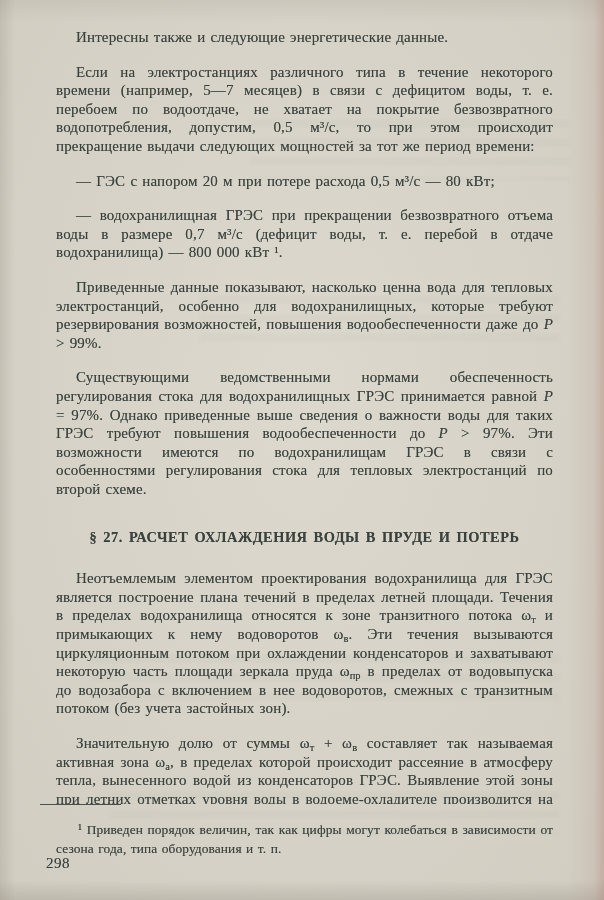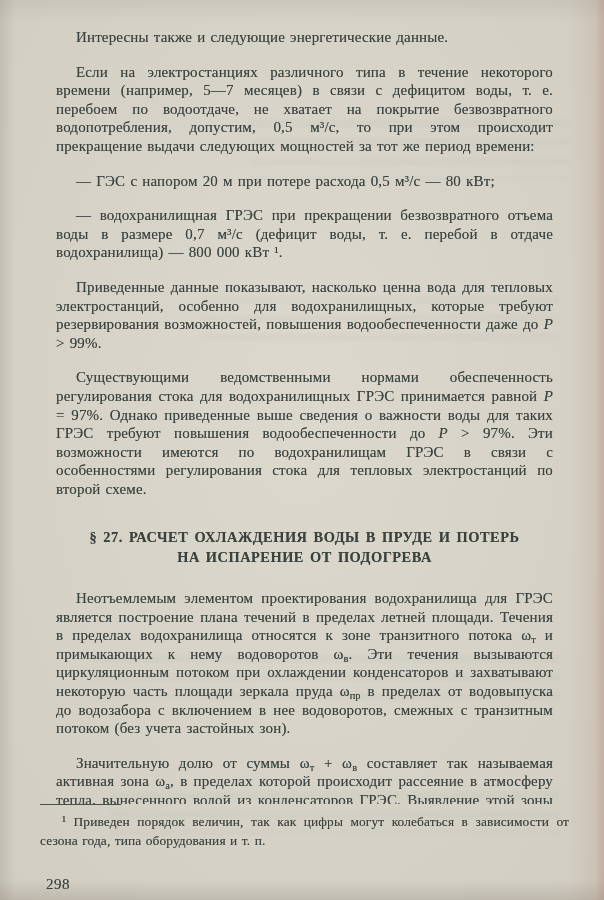--- a/index.html
+++ b/index.html
@@ -63,37 +63,36 @@
     top: 804px;
     width: 529px;
   }
   .footnote-rule {
     width: 81px;
     height: 0;
     border-top: 1.5px solid #49514c;
     margin: 0 0 8px 0;
   }
   .footnote {
-    margin: 0;
+    margin: 16px;
     font-size: 13.4px;
     line-height: 18.8px;
     letter-spacing: 0.1px;
     word-spacing: 1px;
     text-align: justify;
     text-indent: 22px;
     text-shadow: 0 0 0.6px rgba(58,66,62,0.5);
   }
   .page-number {
     position: absolute;
     left: 46px;
     top: 855px;
     font-size: 15px;
     letter-spacing: 0.5px;
     text-shadow: 0 0 0.6px rgba(58,66,62,0.5);
-    margin-top: 21px;
   }
   
   .bleed {
     position: absolute;
     pointer-events: none;
     background-image: repeating-linear-gradient(
       180deg,
       rgba(133,148,128,0.10) 0px, rgba(133,148,128,0.10) 7px,
       rgba(133,148,128,0.0) 7px, rgba(133,148,128,0.0) 19px);
     filter: blur(2px);
@@ -117,21 +116,20 @@
   <div class="text-column">
     <p class="para">Интересны также и следующие энергетические данные.</p>
     <p class="para">Если на электростанциях различного типа в течение некоторого времени (например, 5—7 месяцев) в связи с дефицитом воды, т. е. перебоем по водоотдаче, не хватает на покрытие безвозвратного водопотребления, допустим, 0,5 м³/с, то при этом происходит прекращение выдачи следующих мощностей за тот же период времени:</p>
     <p class="para">— ГЭС с напором 20 м при потере расхода 0,5 м³/с — 80 кВт;</p>
     <p class="para">— водохранилищная ГРЭС при прекращении безвозвратного отъема воды в размере 0,7 м³/с (дефицит воды, т. е. перебой в отдаче водохранилища) — 800 000 кВт ¹.</p>
     <p class="para">Приведенные данные показывают, насколько ценна вода для тепловых электростанций, особенно для водохранилищных, которые требуют резервирования возможностей, повышения водообеспеченности даже до <i>P</i> &gt; 99%.</p>
     <p class="para">Существующими ведомственными нормами обеспеченность регулирования стока для водохранилищных ГРЭС принимается равной <i>P</i> = 97%. Однако приведенные выше сведения о важности воды для таких ГРЭС требуют повышения водообеспеченности до <i>P</i> &gt; 97%. Эти возможности имеются по водохранилищам ГРЭС в связи с особенностями регулирования стока для тепловых электростанций по второй схеме.</p>
 
     <h2 class="heading">
       <span>§ 27. РАСЧЕТ ОХЛАЖДЕНИЯ ВОДЫ В ПРУДЕ И ПОТЕРЬ</span>
-      <span>НА ИСПАРЕНИЕ ОТ ПОДОГРЕВА</span>
     </h2>
 
     <p class="para">Неотъемлемым элементом проектирования водохранилища для ГРЭС является построение плана течений в пределах летней площади. Течения в пределах водохранилища относятся к зоне транзитного потока ω<sub>т</sub> и примыкающих к нему водоворотов ω<sub>в</sub>. Эти течения вызываются циркуляционным потоком при охлаждении конденсаторов и захватывают некоторую часть площади зеркала пруда ω<sub>пр</sub> в пределах от водовыпуска до водозабора с включением в нее водоворотов, смежных с транзитным потоком (без учета застойных зон).</p>
     <p class="para">Значительную долю от суммы ω<sub>т</sub> + ω<sub>в</sub> составляет так называемая активная зона ω<sub>а</sub>, в пределах которой происходит рассеяние в атмосферу тепла, вынесенного водой из конденсаторов ГРЭС. Выявление этой зоны при летних отметках уровня воды в водоеме-охладителе производится на основе лабораторного моделирования или гидравлического (теоретического) построения плана течений [118].</p>
   </div>
 
   <div class="footer">
     <div class="footnote-rule"></div>
     <p class="footnote">¹ Приведен порядок величин, так как цифры могут колебаться в зависимости от сезона года, типа оборудования и т. п.</p>
   </div>

